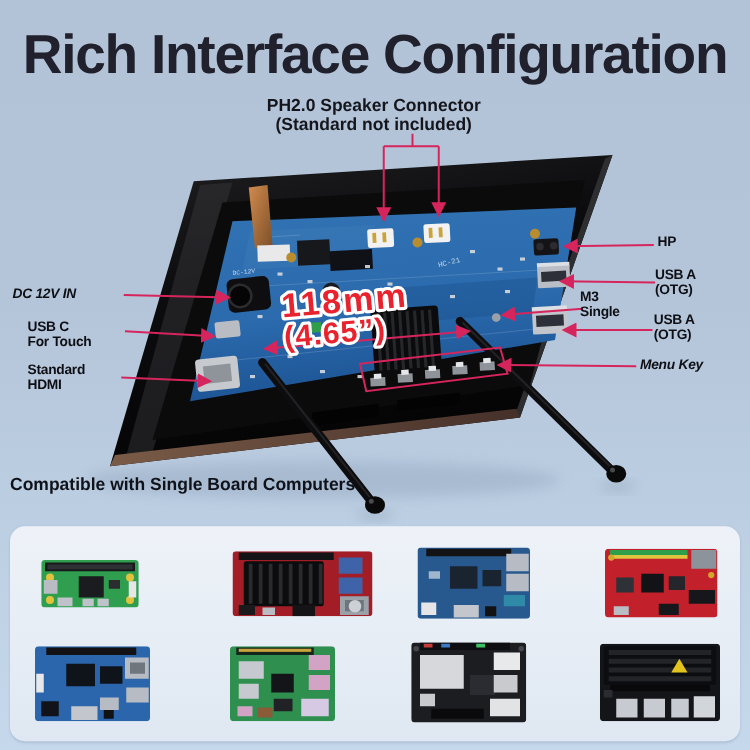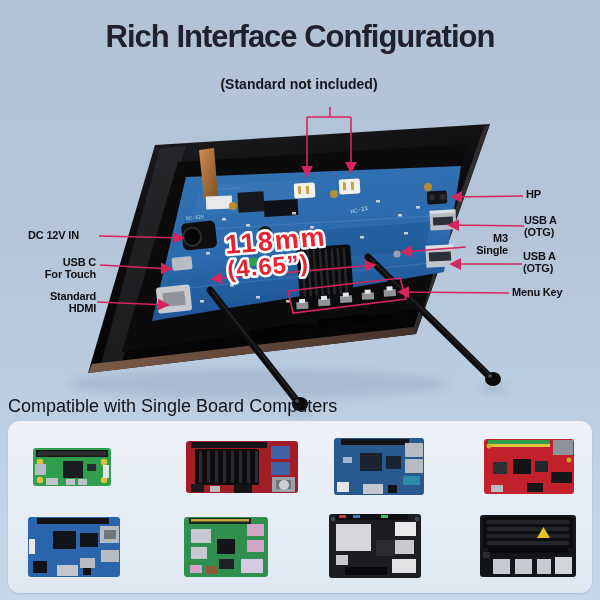--- a/index.html
+++ b/index.html
@@ -1,48 +1,49 @@
 <!DOCTYPE html>
 <html style="--accent: #d6255d; --dim: #e8232e;"><head>
 <meta charset="utf-8">
 <style>
   html,body{margin:0;padding:0;}
   body{width:600px;height:600px;overflow:hidden;}
   .stage{position:relative;width:600px;height:600px;
          background:linear-gradient(180deg,#b2c2d7 0%,#b5c5d9 40%,#bccee2 68%,#c6d8ec 100%);
          font-family:"Liberation Sans",sans-serif;}
   .title{position:absolute;left:0;top:20px;width:600px;text-align:center;
-         font-weight:700;font-size:31px;line-height:1.1;letter-spacing:-1px;color:#20212c;}
+         font-weight:700;font-size:44px;line-height:1.1;letter-spacing:-1px;color:#20212c;}
   .spk-label{position:absolute;left:149px;top:77px;width:300px;text-align:center;
          font-weight:600;font-size:14px;line-height:1.05;color:#15161c;}
   .plabel{position:absolute;font-weight:700;font-size:11px;line-height:1.12;
          color:#0e0f14;letter-spacing:-0.2px;}
-  .ta-r{text-align:center;} .ta-c{text-align:right;}
+  .ta-r{text-align:left;font-style:italic;} .ta-c{text-align:left;}
   #monitor{position:absolute;left:0;top:0;}
   .callout{stroke:var(--accent,#d6255d);stroke-width:1.6;fill:none;}
   .callout-box{stroke:var(--accent,#d6255d);stroke-width:1.6;fill:none;}
   .accent-fill{fill:var(--accent,#d6255d);}
   .dim-text{fill:var(--dim,#e8232e);stroke:#ffffff;stroke-width:5px;
             paint-order:stroke;stroke-linejoin:round;
             font-family:"Liberation Sans",sans-serif;font-weight:700;}
   .silk{fill:#d9e6f2;opacity:.85;font-family:"Liberation Mono",monospace;}
-  .compat-heading{position:absolute;left:8px;top:396px;font-weight:400;font-size:18px;color:#101219;}
+  .compat-heading{position:absolute;left:8px;top:379px;font-weight:700;font-size:14px;color:#101219;}
   .compat-card{position:absolute;left:8px;top:421px;width:584px;height:172px;border-radius:12px;
          background:linear-gradient(180deg,#eef2f8 0%,#e6edf5 55%,#dfe8f2 100%);
          box-shadow:0 1px 2px rgba(90,110,140,.25);}
   .board-cell{position:absolute;}
 </style>
 </head>
 <body>
 
 <div class="stage">
 
   <div class="title">Rich Interface Configuration</div>
 
   <div class="spk-label">
+    <div>PH2.0 Speaker Connector</div>
     <div>(Standard not included)</div>
   </div>
 
   <svg id="monitor" width="600" height="600" viewBox="0 0 600 600">
     <defs>
       <linearGradient id="shellGrad" x1="0" y1="0" x2="0.35" y2="1">
         <stop offset="0" stop-color="#202023"></stop>
           <stop offset="0.45" stop-color="#0c0c0e"></stop>
           <stop offset="1" stop-color="#040405"></stop>
       </linearGradient>
@@ -224,21 +225,21 @@
     <div>(OTG)</div>
   </div>
   <div class="plabel ta-c" style="left:464px;top:232px;width:44px;">
     <div>M3</div>
     <div>Single</div>
   </div>
   <div class="plabel" style="left:523px;top:250px;">
     <div>USB A</div>
     <div>(OTG)</div>
   </div>
-  <div class="plabel" style="left:512px;top:286px;">Menu Key</div>
+  <div class="plabel" style="left:512px;top:286px;font-style:italic;">Menu Key</div>
 
   <div class="compat-heading">Compatible with Single Board Computers</div>
   <div class="compat-card"></div>
 
   <div class="board-cell" style="left:33px;top:448px;"><svg width="78" height="38" viewBox="0 0 78 38">
         <rect width="78" height="38" rx="3" fill="#2f9e4f"></rect>
         <rect x="3" y="2" width="72" height="7" fill="#17181a"></rect>
         <rect x="5" y="3.5" width="68" height="4" fill="#2e3033"></rect>
         <circle cx="7" cy="14" r="3.2" fill="#e0c23c"></circle>
         <circle cx="71" cy="14" r="3.2" fill="#e0c23c"></circle>

